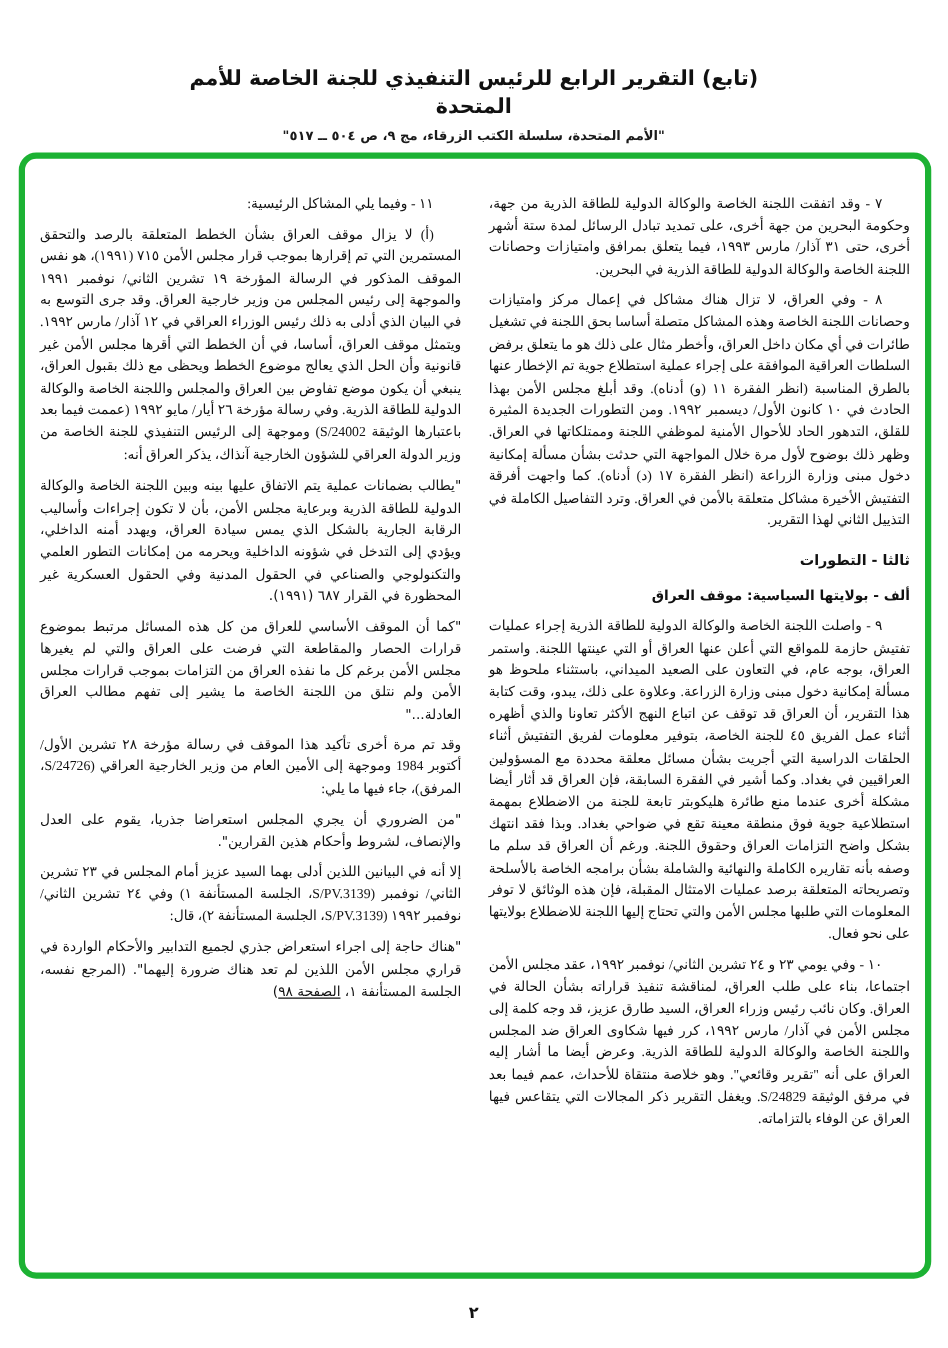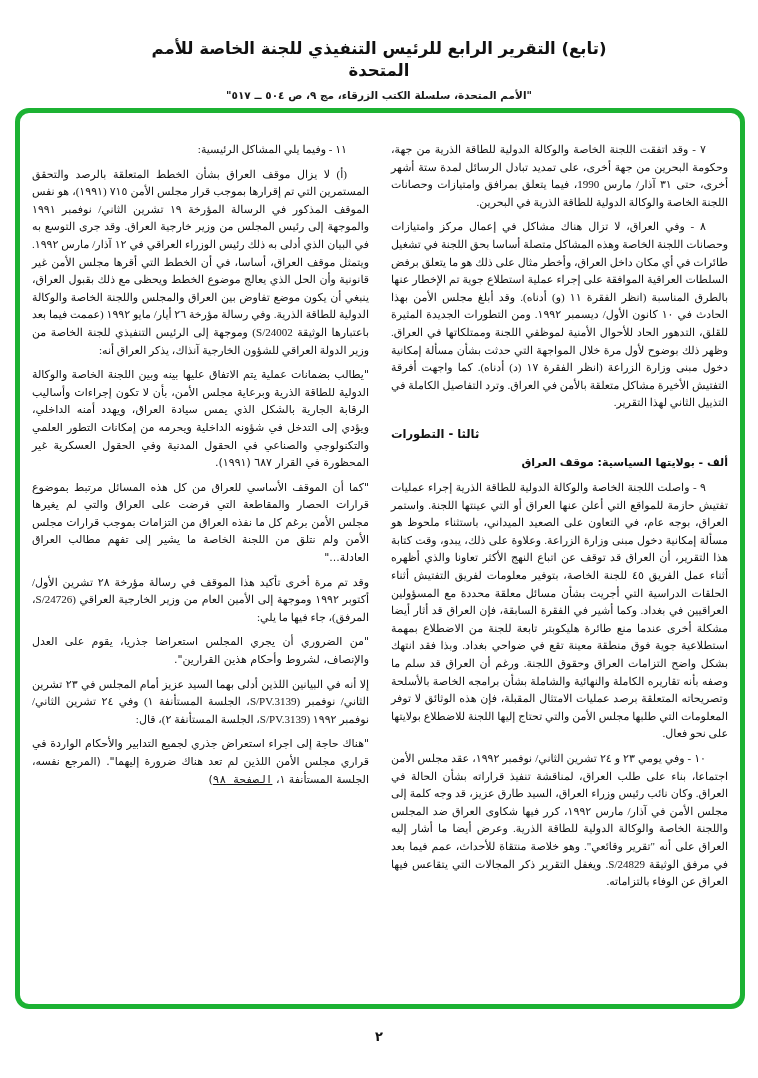--- a/index.html
+++ b/index.html
@@ -5,21 +5,21 @@
   * { margin: 0; padding: 0; box-sizing: border-box; }
   html, body {
     width: 758px; height: 1078px;
     background: #ffffff;
     font-family: "DejaVu Sans", sans-serif;
     color: #111111;
     overflow: hidden;
   }
   .page { position: relative; width: 758px; height: 1078px; }
 
-  .header { text-align: center; padding-top: 38px; }
+  .header { text-align: center; padding-top: 38px; margin-top: 14px; }
   .header .title {
     font-size: 16.5px; font-weight: bold; line-height: 1.35;
     padding: 0 120px;
   }
   .header .source {
     font-size: 10.5px; font-weight: bold; margin-top: 6px; color: #1a1a1a;
   }
 
   .content-box {
     position: absolute;
@@ -41,30 +41,30 @@
     line-height: 17.6px;
     text-align: justify;
     text-justify: inter-word;
   }
   .para { margin-bottom: 7px; font-family: Liberation Serif, serif; }
   .para.num { text-indent: 22px; }
   .quote { margin-bottom: 7px; }
 
   .sec-heading {
     font-weight: bold;
-    text-align: left;
+    text-align: right;
     margin: 14px 0 10px 0;
     font-size: 11.5px;
   }
   .sub-heading {
     font-weight: bold;
     margin-bottom: 8px;
     font-size: 11px;
   }
-  .u { text-decoration: underline; font-family: Liberation Mono, monospace; }
+  .u { text-decoration: underline; }
 
   .page-number {
     position: absolute;
     bottom: 34px; left: 0; right: 0;
     text-align: center;
     font-weight: bold;
     font-size: 13px;
   }
 </style>
 </head>
@@ -74,34 +74,34 @@
 
   <div class="header">
     <div class="title">(تابع) التقرير الرابع للرئيس التنفيذي للجنة الخاصة للأمم المتحدة</div>
     <div class="source">"الأمم المتحدة، سلسلة الكتب الزرقاء، مج ٩، ص ٥٠٤ ــ ٥١٧"</div>
   </div>
 
   <div class="content-box">
     <div class="columns">
 
       <div class="col">
-        <p class="para num">٧ -    وقد اتفقت اللجنة الخاصة والوكالة الدولية للطاقة الذرية من جهة، وحكومة البحرين من جهة أخرى، على تمديد تبادل الرسائل لمدة ستة أشهر أخرى، حتى ٣١ آذار/ مارس 1990، فيما يتعلق بمرافق وامتيازات وحصانات اللجنة الخاصة والوكالة الدولية للطاقة الذرية في البحرين.</p>
+        <p class="para num">٧ -    وقد اتفقت اللجنة الخاصة والوكالة الدولية للطاقة الذرية من جهة، وحكومة البحرين من جهة أخرى، على تمديد تبادل الرسائل لمدة ستة أشهر أخرى، حتى ٣١ آذار/ مارس ١٩٩٣، فيما يتعلق بمرافق وامتيازات وحصانات اللجنة الخاصة والوكالة الدولية للطاقة الذرية في البحرين.</p>
         <p class="para num">٨ -    وفي العراق، لا تزال هناك مشاكل في إعمال مركز وامتيازات وحصانات اللجنة الخاصة وهذه المشاكل متصلة أساسا بحق اللجنة في تشغيل طائرات في أي مكان داخل العراق، وأخطر مثال على ذلك هو ما يتعلق برفض السلطات العراقية الموافقة على إجراء عملية استطلاع جوية تم الإخطار عنها بالطرق المناسبة (انظر الفقرة ١١ (و) أدناه). وقد أبلغ مجلس الأمن بهذا الحادث في ١٠ كانون الأول/ ديسمبر ١٩٩٢. ومن التطورات الجديدة المثيرة للقلق، التدهور الحاد للأحوال الأمنية لموظفي اللجنة وممتلكاتها في العراق. وظهر ذلك بوضوح لأول مرة خلال المواجهة التي حدثت بشأن مسألة إمكانية دخول مبنى وزارة الزراعة (انظر الفقرة ١٧ (د) أدناه). كما واجهت أفرقة التفتيش الأخيرة مشاكل متعلقة بالأمن في العراق. وترد التفاصيل الكاملة في التذييل الثاني لهذا التقرير.</p>
         <div class="sec-heading">ثالثا -  التطورات</div>
         <div class="sub-heading">ألف -  بولايتها السياسية: موقف العراق</div>
         <p class="para num">٩ -    واصلت اللجنة الخاصة والوكالة الدولية للطاقة الذرية إجراء عمليات تفتيش حازمة للمواقع التي أعلن عنها العراق أو التي عينتها اللجنة. واستمر العراق، بوجه عام، في التعاون على الصعيد الميداني، باستثناء ملحوظ هو مسألة إمكانية دخول مبنى وزارة الزراعة. وعلاوة على ذلك، يبدو، وقت كتابة هذا التقرير، أن العراق قد توقف عن اتباع النهج الأكثر تعاونا والذي أظهره أثناء عمل الفريق ٤٥ للجنة الخاصة، بتوفير معلومات لفريق التفتيش أثناء الحلقات الدراسية التي أجريت بشأن مسائل معلقة محددة مع المسؤولين العراقيين في بغداد. وكما أشير في الفقرة السابقة، فإن العراق قد أثار أيضا مشكلة أخرى عندما منع طائرة هليكوبتر تابعة للجنة من الاضطلاع بمهمة استطلاعية جوية فوق منطقة معينة تقع في ضواحي بغداد. وبذا فقد انتهك بشكل واضح التزامات العراق وحقوق اللجنة. ورغم أن العراق قد سلم ما وصفه بأنه تقاريره الكاملة والنهائية والشاملة بشأن برامجه الخاصة بالأسلحة وتصريحاته المتعلقة برصد عمليات الامتثال المقبلة، فإن هذه الوثائق لا توفر المعلومات التي طلبها مجلس الأمن والتي تحتاج إليها اللجنة للاضطلاع بولايتها على نحو فعال.</p>
         <p class="para num">١٠ -  وفي يومي ٢٣ و ٢٤ تشرين الثاني/ نوفمبر ١٩٩٢، عقد مجلس الأمن اجتماعا، بناء على طلب العراق، لمناقشة تنفيذ قراراته بشأن الحالة في العراق. وكان نائب رئيس وزراء العراق، السيد طارق عزيز، قد وجه كلمة إلى مجلس الأمن في آذار/ مارس ١٩٩٢، كرر فيها شكاوى العراق ضد المجلس واللجنة الخاصة والوكالة الدولية للطاقة الذرية. وعرض أيضا ما أشار إليه العراق على أنه "تقرير وقائعي". وهو خلاصة منتقاة للأحداث، عمم فيما بعد في مرفق الوثيقة S/24829. ويغفل التقرير ذكر المجالات التي يتقاعس فيها العراق عن الوفاء بالتزاماته.</p>
       </div>
 
       <div class="col">
         <p class="para num">١١ -   وفيما يلي المشاكل الرئيسية:</p>
         <p class="para num">(أ)      لا يزال موقف العراق بشأن الخطط المتعلقة بالرصد والتحقق المستمرين التي تم إقرارها بموجب قرار مجلس الأمن ٧١٥ (١٩٩١)، هو نفس الموقف المذكور في الرسالة المؤرخة ١٩ تشرين الثاني/ نوفمبر ١٩٩١ والموجهة إلى رئيس المجلس من وزير خارجية العراق. وقد جرى التوسع به في البيان الذي أدلى به ذلك رئيس الوزراء العراقي في ١٢ آذار/ مارس ١٩٩٢. ويتمثل موقف العراق، أساسا، في أن الخطط التي أقرها مجلس الأمن غير قانونية وأن الحل الذي يعالج موضوع الخطط ويحظى مع ذلك بقبول العراق، ينبغي أن يكون موضع تفاوض بين العراق والمجلس واللجنة الخاصة والوكالة الدولية للطاقة الذرية. وفي رسالة مؤرخة ٢٦ أيار/ مايو ١٩٩٢ (عممت فيما بعد باعتبارها الوثيقة S/24002) وموجهة إلى الرئيس التنفيذي للجنة الخاصة من وزير الدولة العراقي للشؤون الخارجية آنذاك، يذكر العراق أنه:</p>
         <p class="quote">"يطالب بضمانات عملية يتم الاتفاق عليها بينه وبين اللجنة الخاصة والوكالة الدولية للطاقة الذرية وبرعاية مجلس الأمن، بأن لا تكون إجراءات وأساليب الرقابة الجارية بالشكل الذي يمس سيادة العراق، ويهدد أمنه الداخلي، ويؤدي إلى التدخل في شؤونه الداخلية ويحرمه من إمكانات التطور العلمي والتكنولوجي والصناعي في الحقول المدنية وفي الحقول العسكرية غير المحظورة في القرار ٦٨٧ (١٩٩١).</p>
         <p class="quote">"كما أن الموقف الأساسي للعراق من كل هذه المسائل مرتبط بموضوع قرارات الحصار والمقاطعة التي فرضت على العراق والتي لم يغيرها مجلس الأمن برغم كل ما نفذه العراق من التزامات بموجب قرارات مجلس الأمن ولم نتلق من اللجنة الخاصة ما يشير إلى تفهم مطالب العراق العادلة..."</p>
-        <p class="para">وقد تم مرة أخرى تأكيد هذا الموقف في رسالة مؤرخة ٢٨ تشرين الأول/ أكتوبر ١٩٩٢ وموجهة إلى الأمين العام من وزير الخارجية العراقي (S/24726، المرفق)، جاء فيها ما يلي:</p>
+        <p class="para">وقد تم مرة أخرى تأكيد هذا الموقف في رسالة مؤرخة ٢٨ تشرين الأول/ أكتوبر 1984 وموجهة إلى الأمين العام من وزير الخارجية العراقي (S/24726، المرفق)، جاء فيها ما يلي:</p>
         <p class="quote">"من الضروري أن يجري المجلس استعراضا جذريا، يقوم على العدل والإنصاف، لشروط وأحكام هذين القرارين".</p>
         <p class="para">إلا أنه في البيانين اللذين أدلى بهما السيد عزيز أمام المجلس في ٢٣ تشرين الثاني/ نوفمبر (S/PV.3139، الجلسة المستأنفة ١) وفي ٢٤ تشرين الثاني/ نوفمبر ١٩٩٢ (S/PV.3139، الجلسة المستأنفة ٢)، قال:</p>
         <p class="quote"><span>"هناك حاجة إلى اجراء استعراض جذري لجميع التدابير والأحكام الواردة في قراري مجلس الأمن اللذين لم تعد هناك ضرورة إليهما". (المرجع نفسه، الجلسة المستأنفة ١، </span><span class="u">الصفحة ٩٨</span><span>)</span></p>
       </div>
 
     </div>
   </div>
 
   <div class="page-number">٢</div>
 

